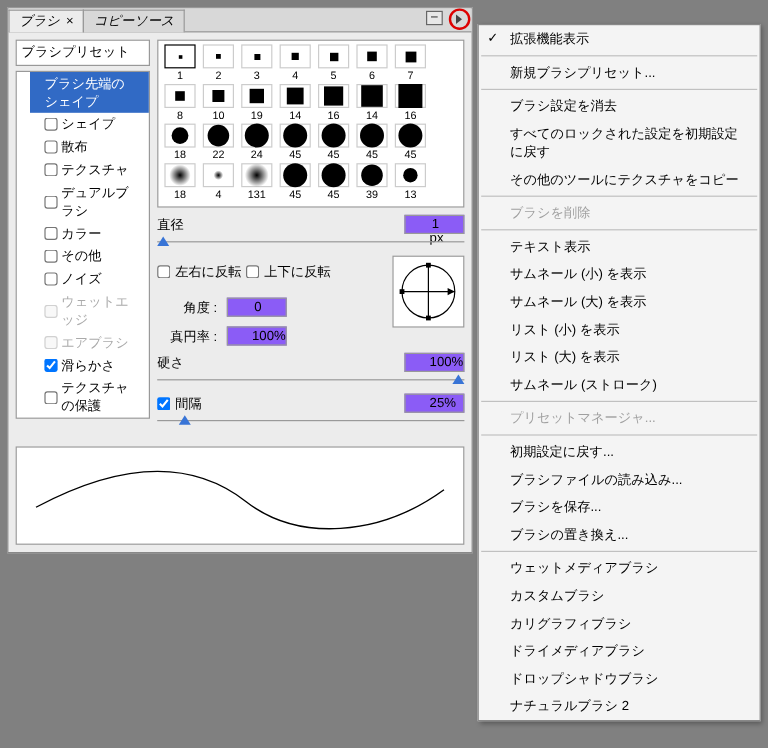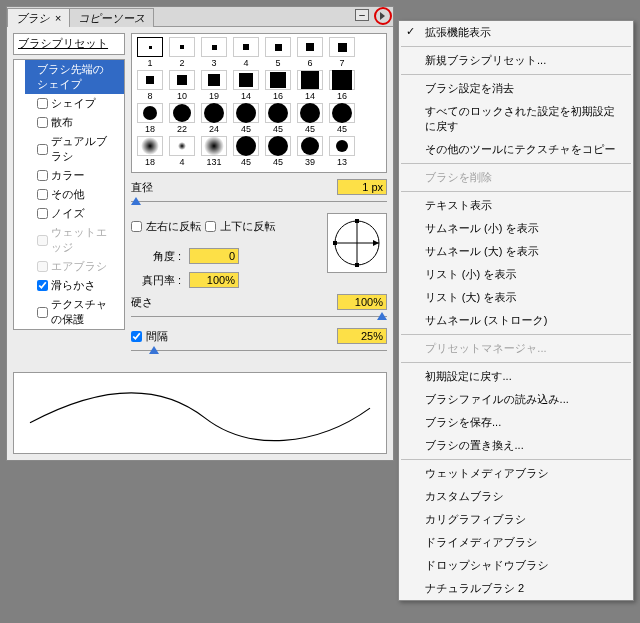--- a/index.html
+++ b/index.html
@@ -10,42 +10,42 @@
 .tab { padding: 3px 8px; background: #ececec; border: 1px solid #999; border-bottom: none; margin-right: -1px; position: relative; top: 1px; line-height: 13px; font-style: italic; }
 .tab.inactive { background: #d8d8d8; }
 .tabclose { margin-left: 2px; }
 .winmin { position: absolute; right: 24px; top: 2px; width: 14px; height: 12px; border: 1px solid #666; background: #e8e8e8; text-align: center; line-height: 9px; font-size: 10px; }
 .flyout { position: absolute; right: 4px; top: 3px; width: 12px; height: 12px; }
 .flyout-circle { position: absolute; width: 18px; height: 18px; border: 2px solid #d00; border-radius: 50%; right: -3px; top: -3px; }
 .flyout-tri { width: 0; height: 0; border-top: 4px solid transparent; border-bottom: 4px solid transparent; border-left: 5px solid #444; margin: 2px 0 0 3px; }
 
 .panelbody { display: flex; padding: 6px; gap: 6px; }
 .leftcol { width: 112px; }
-.presetbox { border: 1px solid #999; background: #fff; padding: 2px 4px 3px; margin-bottom: 4px; text-decoration: underline; }
+.presetbox { border: 1px solid #999; background: #fff; padding: 2px 4px 3px; margin-bottom: 4px; }
 .optlist { border: 1px solid #999; background: #fff; }
 .optitem { padding: 2px 12px; display: flex; align-items: center; gap: 3px; margin-left: 11px; }
 .optitem.sel { background: #316ac5; color: #fff; }
 .optitem.dis { color: #aaa; }
 input[type=checkbox] { width: 11px; height: 11px; }
 
 .rightcol { flex: 1; }
 .thumbs { border: 1px solid #999; background: #fff; padding: 3px; }
 .thumbrow { display: flex; gap: 2px; margin-bottom: 2px; }
 .thumb { width: 30px; text-align: center; }
 .thumb .sw { width: 26px; height: 20px; border: 1px solid #ccc; display: flex; align-items: center; justify-content: center; margin: 0 auto; position: relative; }
 .thumb .sw.sel { border: 1px solid #000; }
 .thumb .num { font-size: 9px; margin-top: 1px; }
 .sq { background: #000; }
 .ci { background: #000; border-radius: 50%; }
 .sf { background: radial-gradient(#000, transparent 70%); border-radius: 50%; }
 
 .ctrlrow { display: flex; align-items: center; margin-top: 6px; gap: 4px; }
 .ctrlrow label { min-width: 34px; }
 .ctrlrow label.wide { min-width: 50px; text-align: right; margin-right: 4px; }
-.valbox { width: 50px; height: 16px; border: 1px solid #999; background: #fde047; text-align: right; padding: 1px 3px; }
+.valbox { width: 50px; height: 16px; border: 1px solid #999; background: #8b5cf6; text-align: right; padding: 1px 20px; }
 .slider { height: 10px; position: relative; margin: 2px 0 4px; }
 .slider .track { position: absolute; left: 0; right: 0; top: 4px; height: 1px; background: #999; }
 .slider .hnd { position: absolute; width: 0; height: 0; border-left: 5px solid transparent; border-right: 5px solid transparent; border-bottom: 8px solid #3874d6; top: 0; }
 
 .anglebox { width: 60px; height: 60px; border: 1px solid #999; background: #fff; display: flex; align-items: center; justify-content: center; }
 .previewrow { position: relative; }
 
 .stroke { margin: 6px; height: 82px; border: 1px solid #999; background: #fff; padding: 6px; }
 
 .menu { position: absolute; left: 398px; top: 20px; width: 236px; background: #f4f4f4; border: 1px solid #888; box-shadow: 2px 2px 4px rgba(0,0,0,.3); }
@@ -78,20 +78,24 @@
           <div class="optitem">
             <input type="checkbox" style="">
             <span>シェイプ</span>
           </div>
           <div class="optitem">
             <input type="checkbox" style="">
             <span>散布</span>
           </div>
           <div class="optitem">
             <input type="checkbox" style="">
+            <span>テクスチャ</span>
+          </div>
+          <div class="optitem">
+            <input type="checkbox" style="">
             <span>デュアルブラシ</span>
           </div>
           <div class="optitem">
             <input type="checkbox" style="">
             <span>カラー</span>
           </div>
           <div class="optitem">
             <input type="checkbox" style="">
             <span>その他</span>
           </div>

